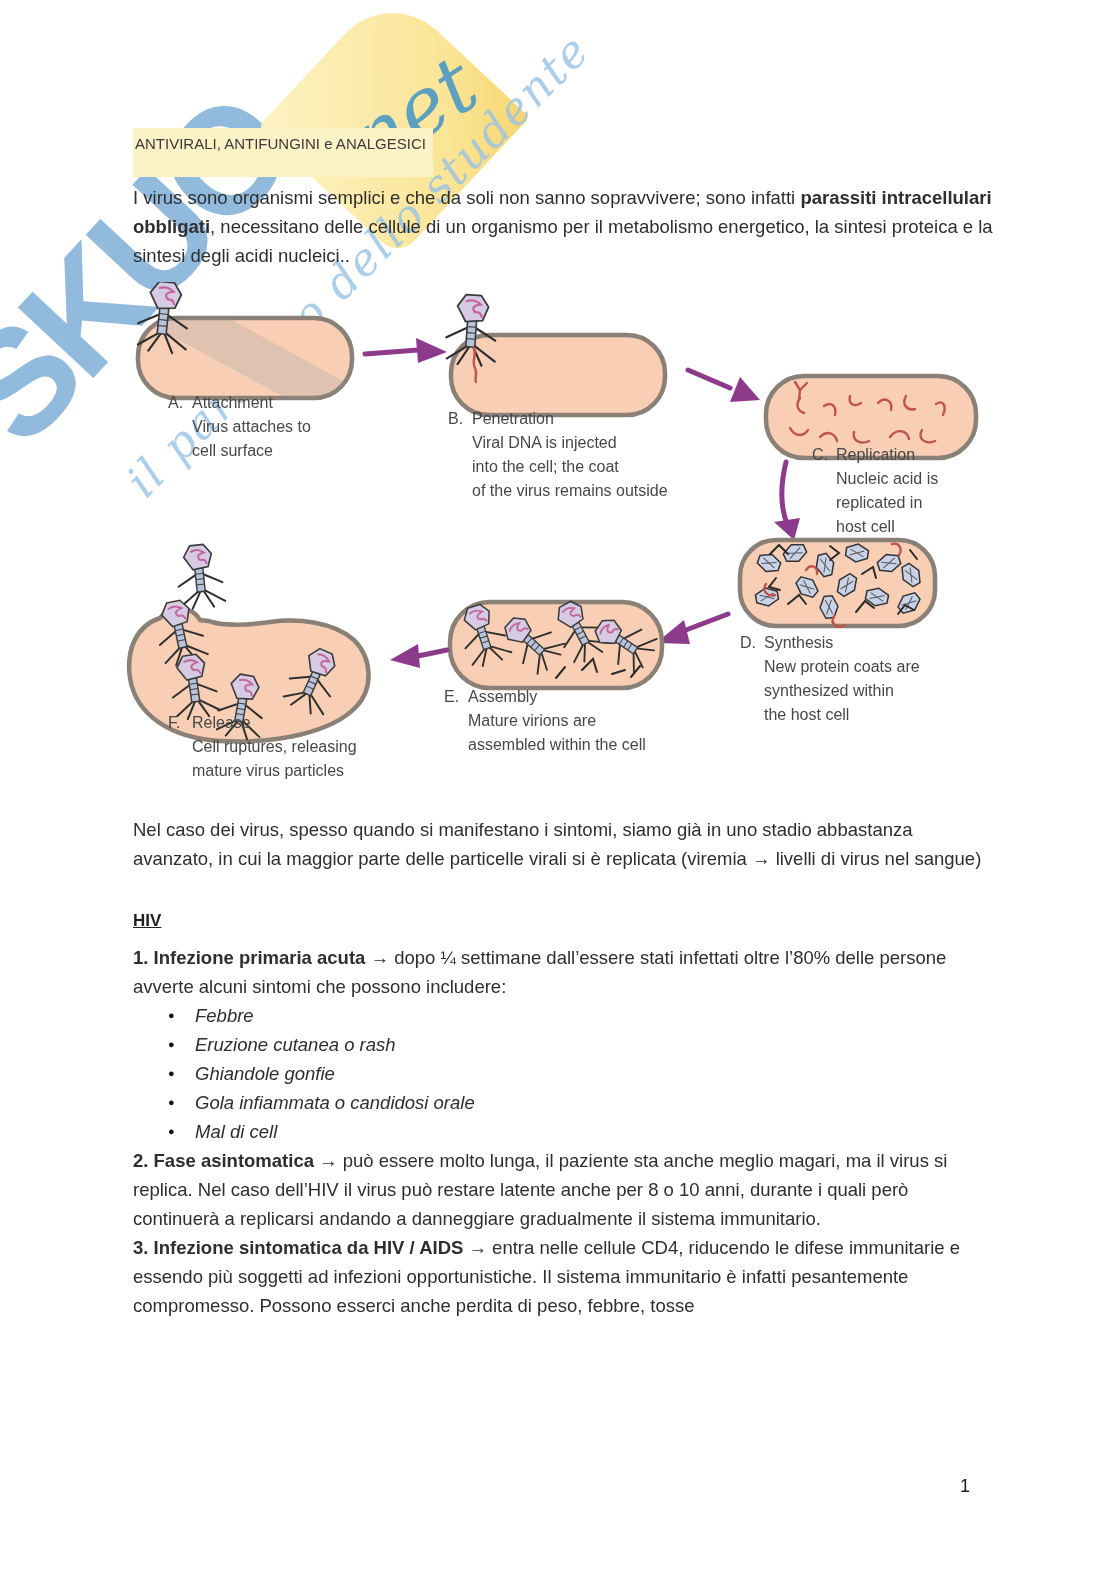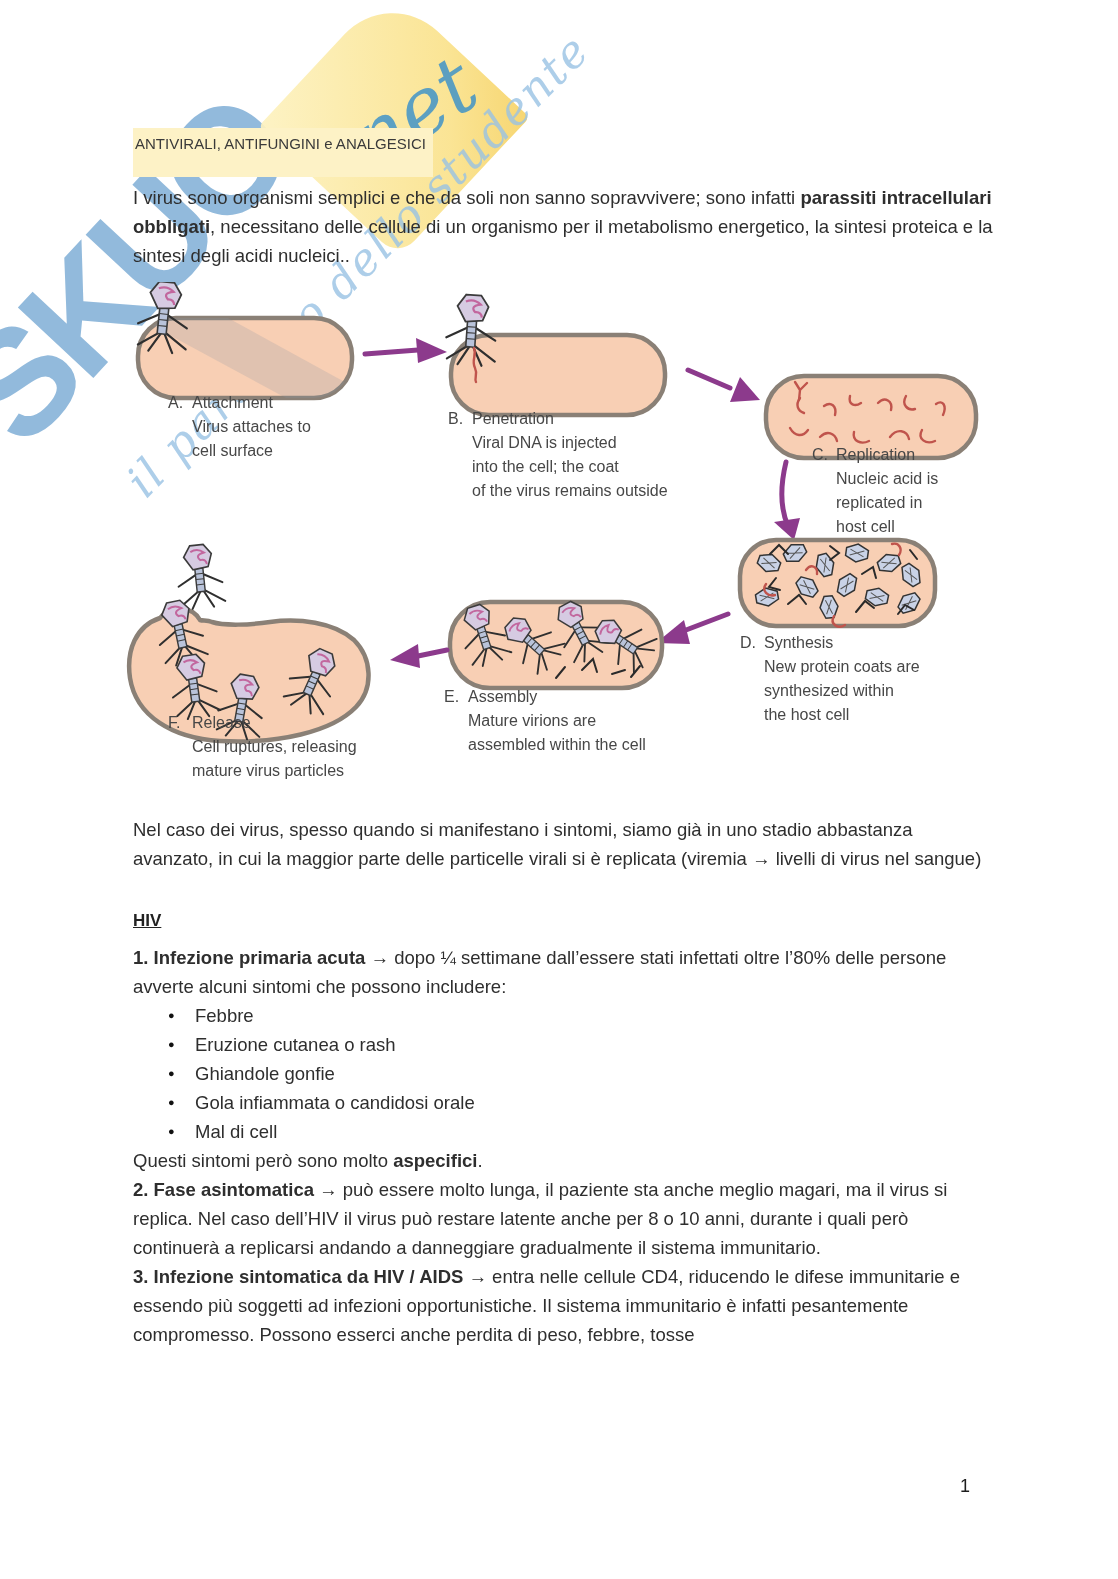--- a/index.html
+++ b/index.html
@@ -36,21 +36,21 @@
   p{margin:0;}
   .title-wrap{left:133px;top:128px;}
   .hl{
     display:inline-block;background:#fdf2c6;color:#3a3a3a;
     font-size:15px;line-height:26px;padding:3px 7px 20px 2px;
   }
   .hiv-heading{
     font-size:17px;line-height:34px;font-weight:bold;color:#222;
     text-decoration:underline;margin:0 0 5px 0;
   }
-  ul.symptoms{margin:0;padding:0 0 0 62px;list-style:none;}
+  ul.symptoms{margin:0;padding:0 0 0 62px;list-style:none;font-style:italic;}
   ul.symptoms li{position:relative;}
   ul.symptoms li::before{
     content:"●";position:absolute;left:-27px;top:0px;font-size:11px;color:#111;
   }
   .pagenum{left:960px;top:1476px;font-size:18px;color:#1d1d1d;}
   
   .diagram{position:absolute;left:100px;top:282px;z-index:2;}
   .cell{fill:#f8cfb4;stroke:#8a8076;stroke-width:4.5;}
   .dlabel{font:16px "Liberation Sans",sans-serif;fill:#474747;}
   .pleg{stroke:#2f2f2f;stroke-width:2.2;fill:none;stroke-linecap:round;}
@@ -267,23 +267,20 @@
     <span class="b">1. Infezione primaria acuta</span><span> → dopo ¼ settimane dall’essere stati infettati oltre l’80% delle persone avverte alcuni sintomi che possono includere:</span>
   </p>
   <ul class="symptoms">
     <li>Febbre</li>
     <li>Eruzione cutanea o rash</li>
     <li>Ghiandole gonfie</li>
     <li>Gola infiammata o candidosi orale</li>
     <li>Mal di cell</li>
   </ul>
   <p>
-    <span>Questi sintomi però sono molto </span><span class="b">aspecifici</span><span>.</span>
-  </p>
-  <p>
     <span class="b">2. Fase asintomatica</span><span> → può essere molto lunga, il paziente sta anche meglio magari, ma il virus si replica. Nel caso dell’HIV il virus può restare latente anche per 8 o 10 anni, durante i quali però continuerà a replicarsi andando a danneggiare gradualmente il sistema immunitario.</span>
   </p>
   <p>
     <span class="b">3. Infezione sintomatica da HIV / AIDS</span><span> → entra nelle cellule CD4, riducendo le difese immunitarie e essendo più soggetti ad infezioni opportunistiche. Il sistema immunitario è infatti pesantemente compromesso. Possono esserci anche perdita di peso, febbre, tosse</span>
   </p>
 </div>
 
 <div class="layer pagenum">1</div>
 
 </body></html>

